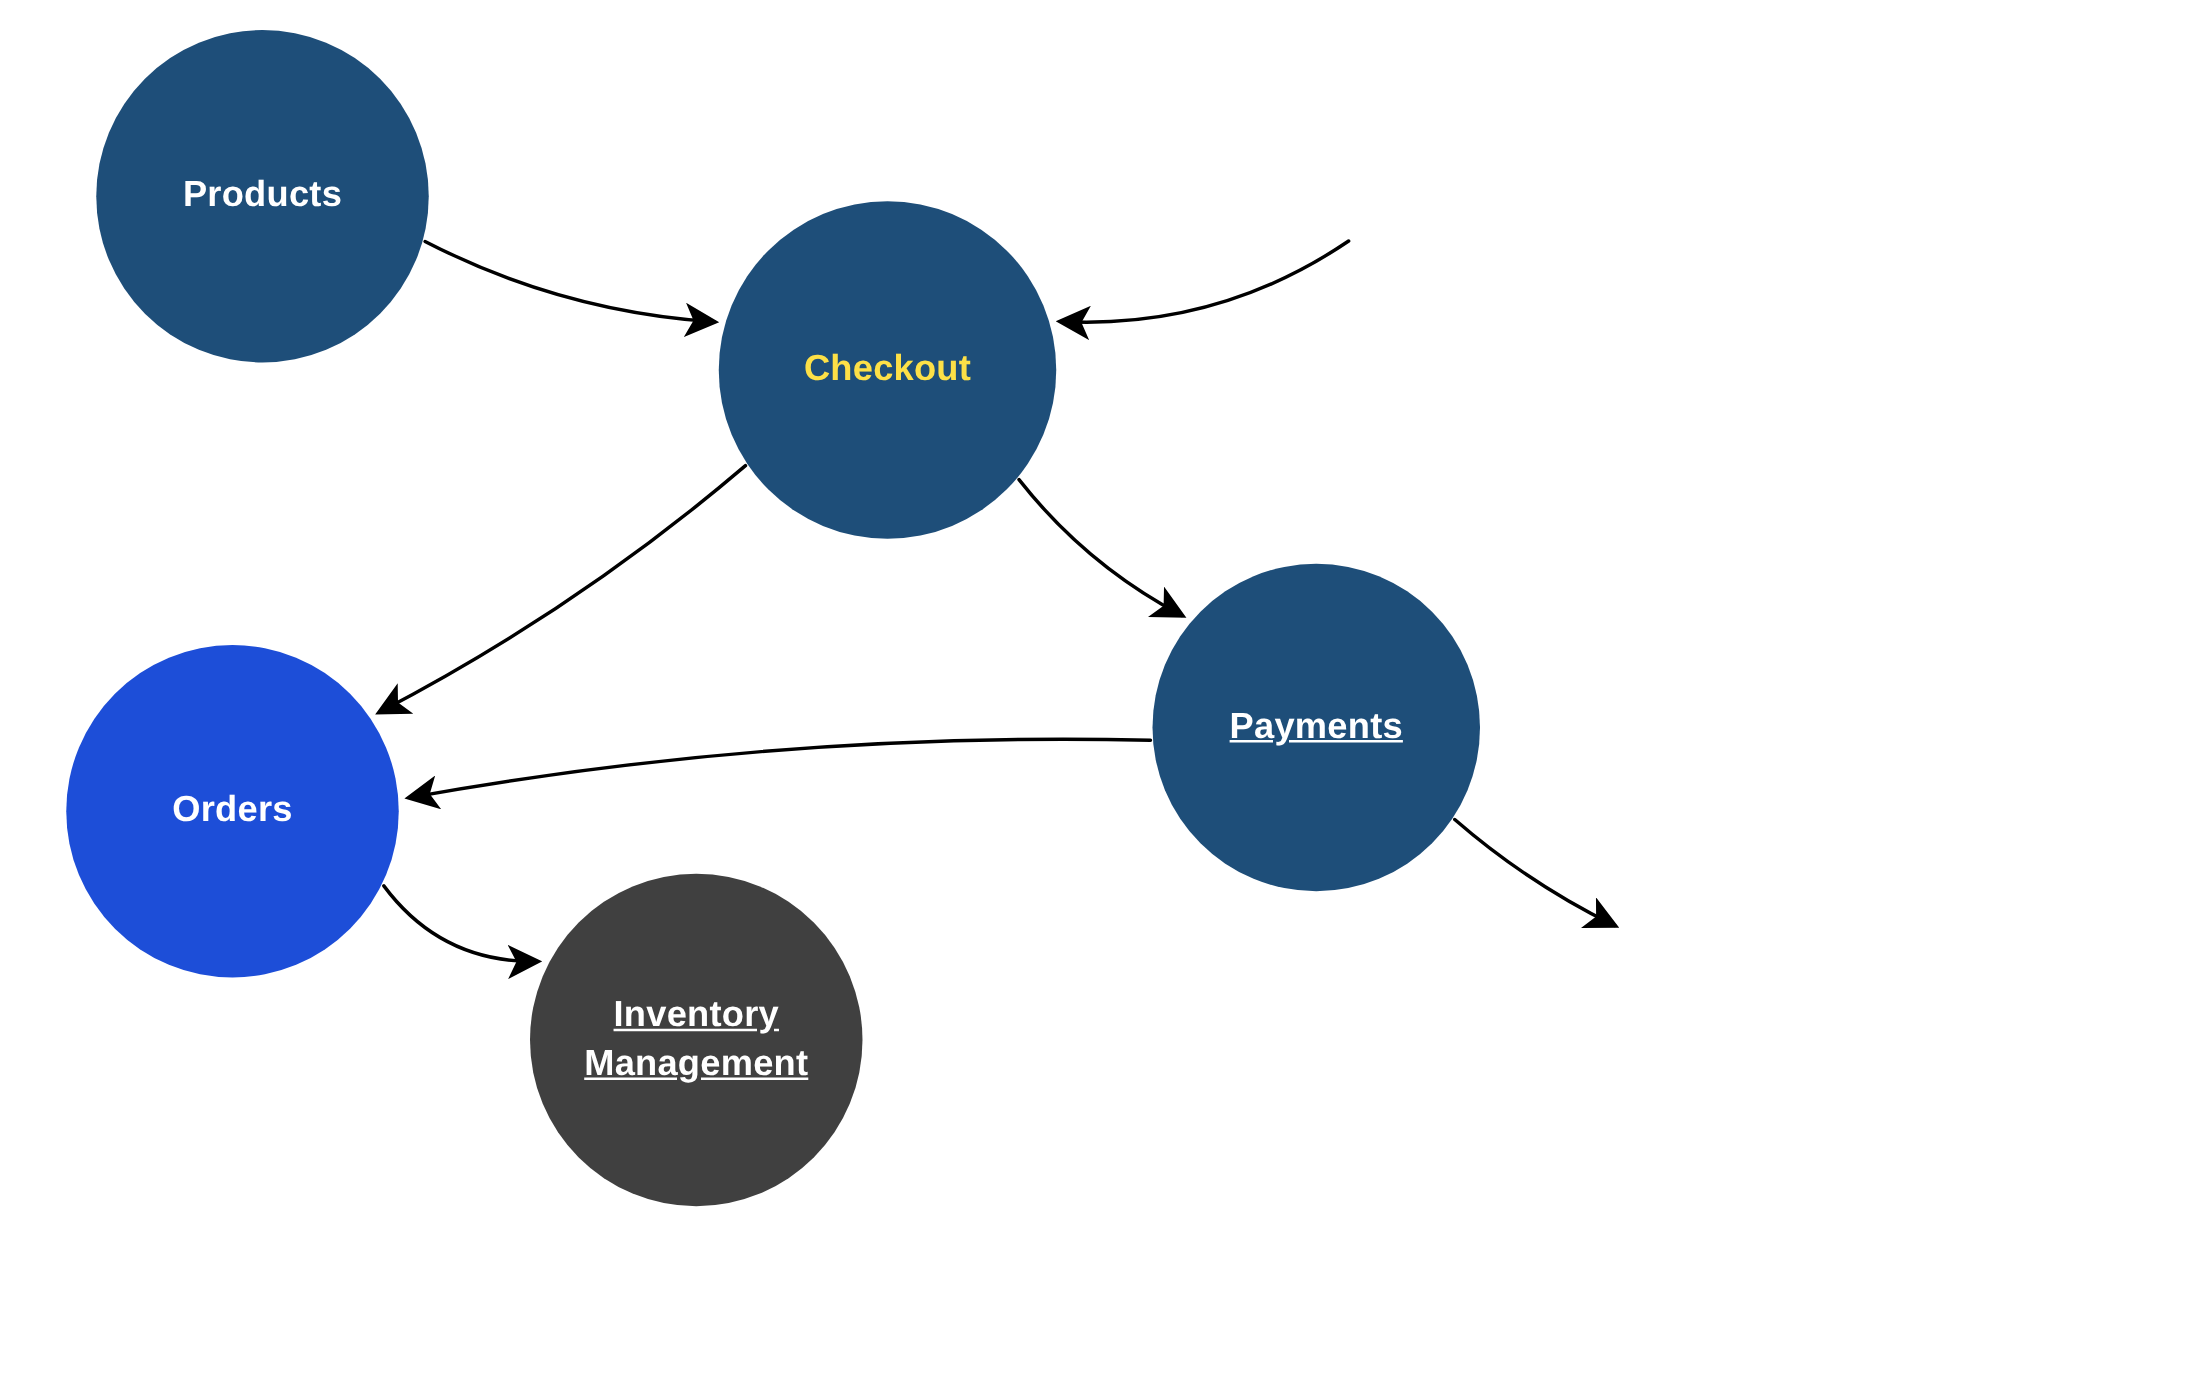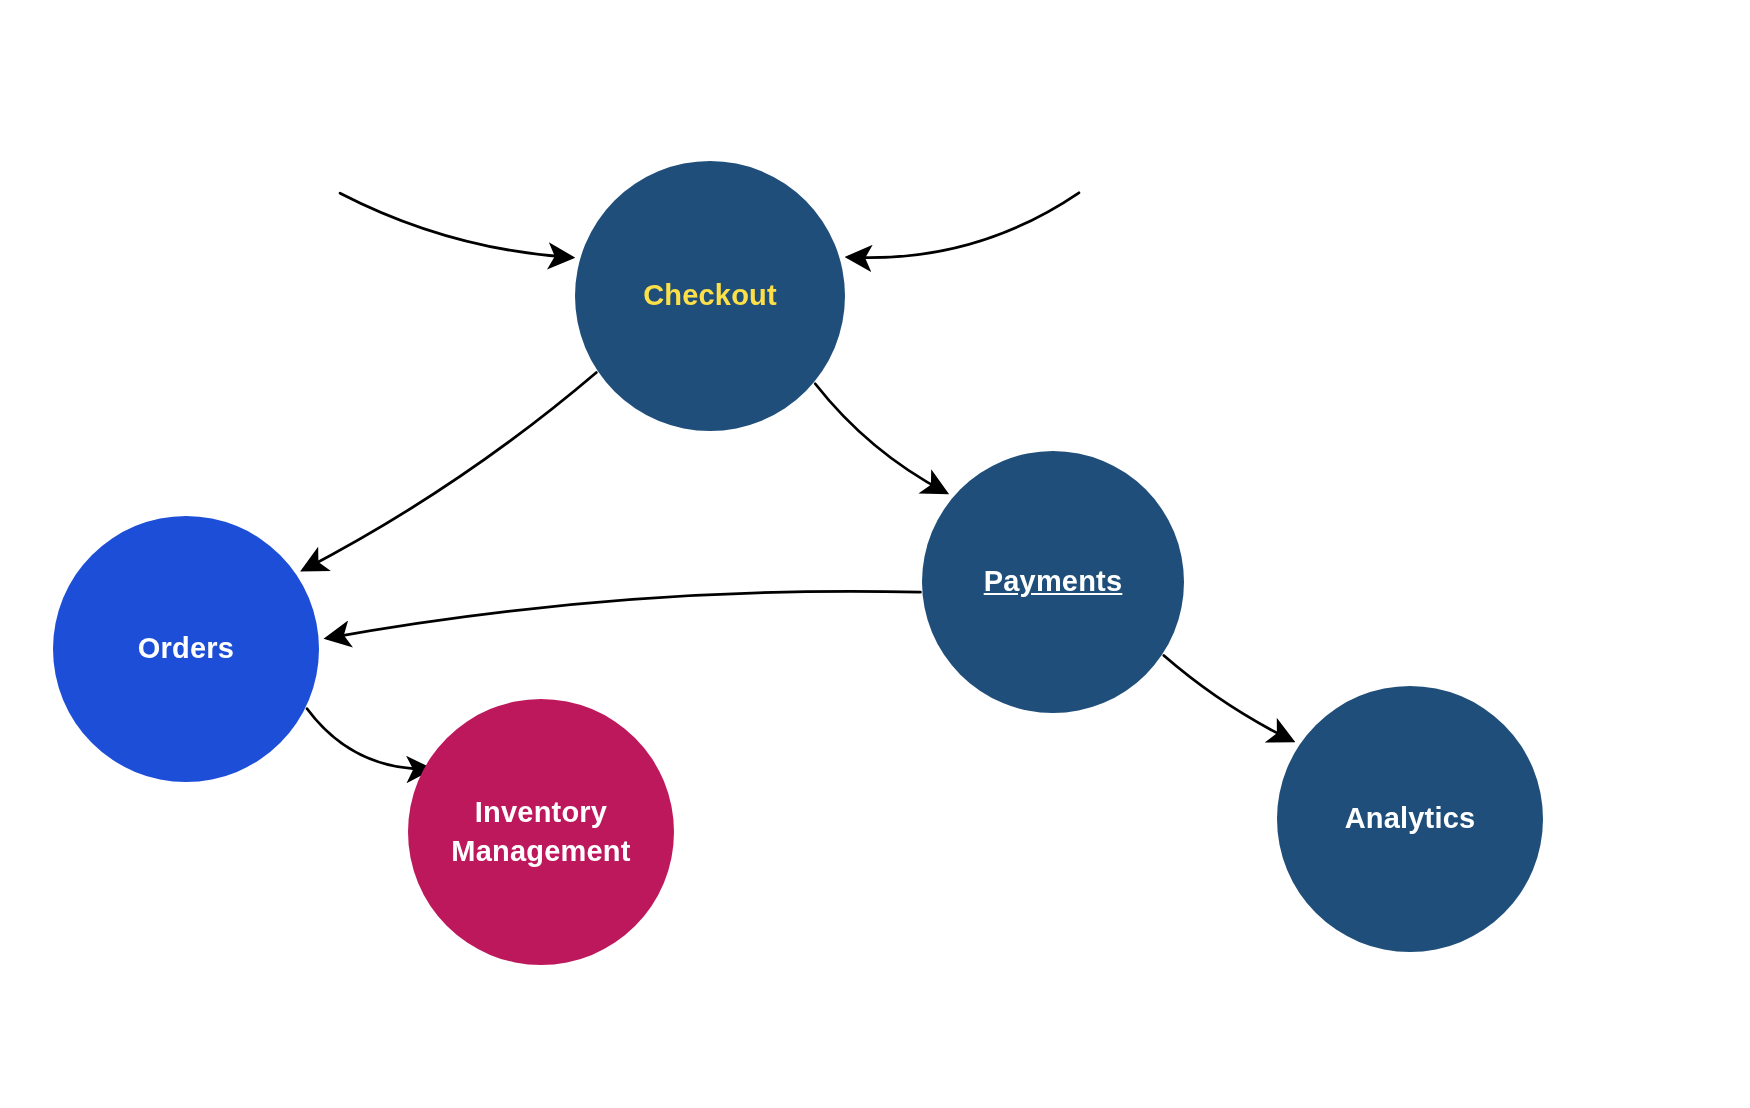--- a/index.html
+++ b/index.html
@@ -53,28 +53,28 @@
       </marker>
     </defs>
   <path d="M 340.0674613095741 193.15875424406158 Q 448.9683523555954 249.381275101045 571.261374603121 257.4306621396676" class="edge" stroke="#000000" marker-end="url(#arrowhead)"></path>
       <path d="M 1078.9150847778976 192.82254168183547 Q 974.5704413608645 263.54039571153385 848.6784044509981 257.21469171289993" class="edge" stroke="#000000" marker-end="url(#arrowhead)"></path>
       <path d="M 596.3773936138166 372.54347338611205 Q 461.24763491742846 487.69046309677657 303.76941683823384 569.6629691910372" class="edge" stroke="#000000" marker-end="url(#arrowhead)"></path>
       <path d="M 815.2211661230564 383.73543297724234 Q 868.8206602717157 451.8640718302858 945.4747207501614 492.34335316194216" class="edge" stroke="#000000" marker-end="url(#arrowhead)"></path>
       <path d="M 920.3953604226583 592.2474173606481 Q 621.675175618636 585.2424619139613 327.57788586453023 638.0591483818645" class="edge" stroke="#000000" marker-end="url(#arrowhead)"></path>
       <path d="M 307.07224708495227 708.7202728208795 Q 352.87805619608804 770.3407977266686 429.649932695828 769.1831204402602" class="edge" stroke="#000000" marker-end="url(#arrowhead)"></path>
       <path d="M 1163.805732929104 655.5601084151194 Q 1222.2200986290816 706.3423822663384 1291.696134767423 740.4621398876169" class="edge" stroke="#000000" marker-end="url(#arrowhead)"></path>
     </svg>
+<div class="node" style="left: 77px; top: 24px; width: 266px; height: 266px; background: rgb(30, 78, 121); color: rgb(255, 255, 255);">
+      <span class="node-label">Products</span>
+    </div>
     <div class="node" style="left: 575px; top: 161px; width: 270px; height: 270px; background: rgb(30, 78, 121); color: #fde047;">
       <span class="node-label">Checkout</span>
     </div>
     <div class="node" style="left: 922px; top: 451px; width: 262px; height: 262px; background: rgb(30, 78, 121); color: rgb(255, 255, 255); text-decoration: underline;">
       <span class="node-label">Payments</span>
     </div>
     <div class="node" style="left: 53px; top: 516px; width: 266px; height: 266px; background: #1d4ed8; color: rgb(255, 255, 255);">
       <span class="node-label">Orders</span>
     </div>
-    <div class="node" style="left: 408px; top: 699px; width: 266px; height: 266px; background: #be185d; color: rgb(255, 255, 255);">
+    <div class="node" style="left: 424px; top: 699px; width: 266px; height: 266px; background: #404040; color: rgb(255, 255, 255); text-decoration: underline;">
       <span class="node-label">Inventory Management</span>
-    </div>
-    <div class="node" style="left: 1277px; top: 686px; width: 266px; height: 266px; background: rgb(30, 78, 121); color: rgb(255, 255, 255);">
-      <span class="node-label">Analytics</span>
     </div>
   </div>
 
 </body></html>

